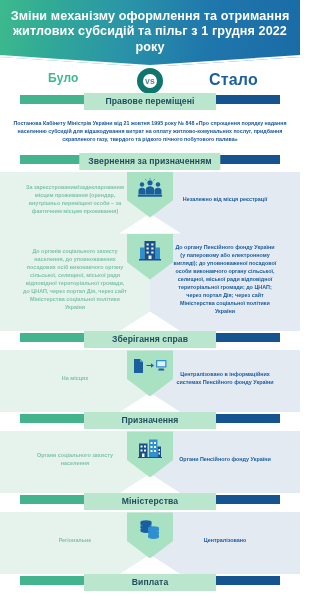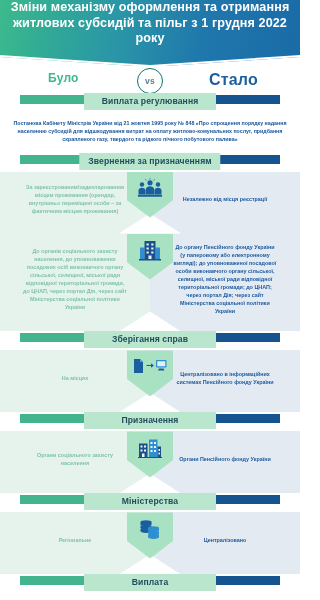--- a/index.html
+++ b/index.html
@@ -7,21 +7,21 @@
     width:300px; height:600px;
     font-family:"Liberation Sans","DejaVu Sans",sans-serif;
     background:#ffffff; overflow:hidden;
   }
   #page{ position:relative; width:300px; height:600px; background:#fff; }
 
   
   .header{
     position:relative; height:66px;
     background:linear-gradient(100deg,#3dba8d 0%,#31ab95 16%,#2a95a7 40%,#1f77ac 68%,#1a6ba6 100%);
-    display:flex; align-items:flex-start; justify-content:center;
+    display:flex; align-items:center; justify-content:center;
     overflow:hidden;
   }
   .header-title{
     color:#ffffff; font-weight:bold; font-size:12.6px; line-height:15.6px;
     text-align:center; letter-spacing:.1px; padding:0 8px 2px; z-index:2;
   }
   .header-notch{
     position:absolute; left:0; bottom:-1px; width:100%; height:12px; z-index:3;
   }
 
@@ -31,21 +31,21 @@
     position:absolute; left:48px; top:5px;
     font-size:12px; font-weight:bold; color:#3cba8e; letter-spacing:.2px;
   }
   .vs-now{
     position:absolute; right:42px; top:5px;
     font-size:16px; font-weight:bold; color:#1c5f9e; letter-spacing:.2px;
   }
   .vs-mid{
     position:absolute; left:50%; top:2px; transform:translateX(-50%);
     width:26px; height:26px; border-radius:50%;
-    background:#ffffff; border:1px solid #0f766e;
+    background:#ffffff; border:6px solid #0f766e;
     display:flex; align-items:center; justify-content:center;
     font-size:8.5px; font-weight:bold; color:#5b7f90; letter-spacing:.3px;
   }
 
   
   .section{ position:relative; }
 
   .barrow{ position:relative; height:19px; }
   .bar-left{
     position:absolute; left:20px; top:2px; width:130px; height:9px; background:#43b48d;
@@ -118,21 +118,21 @@
     <div class="vs-was">Було</div>
     <div class="vs-mid">vs</div>
     <div class="vs-now">Стало</div>
   </div>
 
   <div id="sections-host">
       <div class="section">
         <div class="barrow">
           <div class="bar-left"></div>
           <div class="bar-right"></div>
-          <div class="bar-label">Виплата регулювання</div>
+          <div class="bar-label">Правове переміщені</div>
         </div>
         <div class="fullrow">Постанова Кабінету Міністрів України від 21 жовтня 1995 року № 848 «Про спрощення порядку надання населенню субсидій для відшкодування витрат на оплату житлово-комунальних послуг, придбання скрапленого газу, твердого та рідкого пічного побутового палива»</div>
       </div>
       <div class="section">
         <div class="barrow">
           <div class="bar-left"></div>
           <div class="bar-right"></div>
           <div class="bar-label">Звернення за призначенням</div>
         </div>
         <div class="panels">

